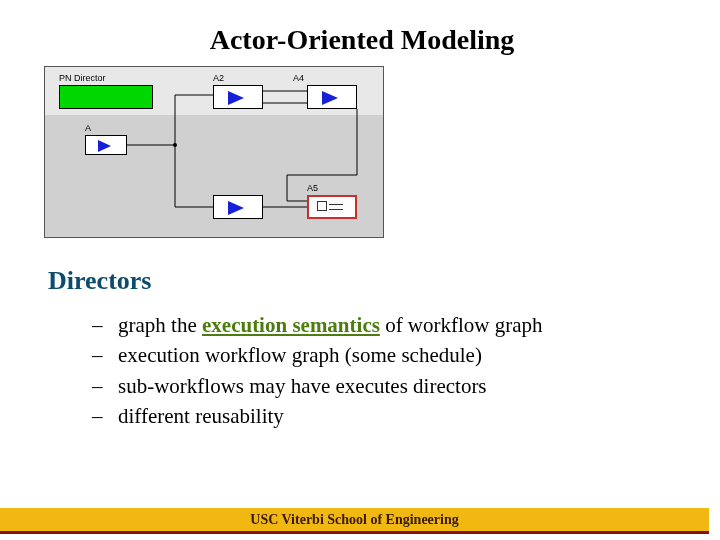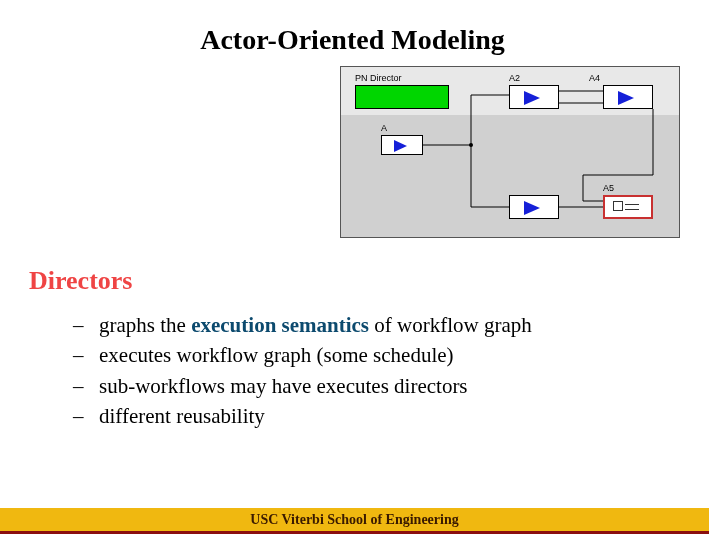--- a/index.html
+++ b/index.html
@@ -8,32 +8,32 @@
     height: 540px;
     background: #ffffff;
     font-family: "Times New Roman", Times, serif;
     position: relative;
     overflow: hidden;
   }
   .slide {
     width: 100%;
     height: 100%;
     position: relative;
-    padding: 24px 40px 0 25px;
+    padding: 24px 40px 0 44px;
   }
   .title {
     text-align: center;
     font-size: 28px;
     font-weight: bold;
     color: #000;
     margin-bottom: 10px;
   }
   .diagram-wrap {
     display: flex;
-    justify-content: flex-end;
+    justify-content: flex-start;
     margin-bottom: 28px;
   }
   .diagram {
     width: 340px;
     height: 172px;
     background: #d0d0d0;
     border: 1px solid #555;
     position: relative;
   }
   .dlabel {
@@ -99,41 +99,42 @@
   .sink-lines::after { top: 7px; }
   svg.wires {
     position: absolute;
     left: 0; top: 0;
     width: 100%; height: 100%;
     pointer-events: none;
   }
   .section-heading {
     font-size: 26px;
     font-weight: bold;
-    color: #ef4444;
+    color: #0c4a6e;
     margin: 0 0 14px 4px;
   }
   .bullets {
     margin-left: 48px;
   }
   .bline {
     display: flex;
     align-items: baseline;
     font-size: 21px;
     line-height: 1.45;
     color: #000;
   }
   .dash {
     width: 26px;
     flex: 0 0 26px;
     text-align: left;
   }
   .highlight {
-    color: #0c4a6e;
-    font-weight: bold;
+    color: #4d7c0f;
+    font-weight: bold;
+    text-decoration: underline;
   }
   .footer {
     position: absolute;
     left: 0; right: 11px; bottom: 0;
     height: 36px;
     margin-top: 18px;
   }
   .footer-bar {
     position: absolute;
     left: 0; right: 0; bottom: 6px;
@@ -217,27 +218,27 @@
       </svg>
     </div>
   </div>
 
   <div class="section-heading">Directors</div>
 
   <div class="bullets">
     <div class="bline">
       <span class="dash">–</span>
       <span>
-        <span>graphs the </span><span class="highlight">execution semantics</span><span> of workflow graph</span>
-      </span>
-    </div>
-    <div class="bline">
-      <span class="dash">–</span>
-      <span>
-        <span>executes workflow graph (some schedule)</span><span class="highlight"></span><span></span>
+        <span>graph the </span><span class="highlight">execution semantics</span><span> of workflow graph</span>
+      </span>
+    </div>
+    <div class="bline">
+      <span class="dash">–</span>
+      <span>
+        <span>execution workflow graph (some schedule)</span><span class="highlight"></span><span></span>
       </span>
     </div>
     <div class="bline">
       <span class="dash">–</span>
       <span>
         <span>sub-workflows may have executes directors</span><span class="highlight"></span><span></span>
       </span>
     </div>
     <div class="bline">
       <span class="dash">–</span>

